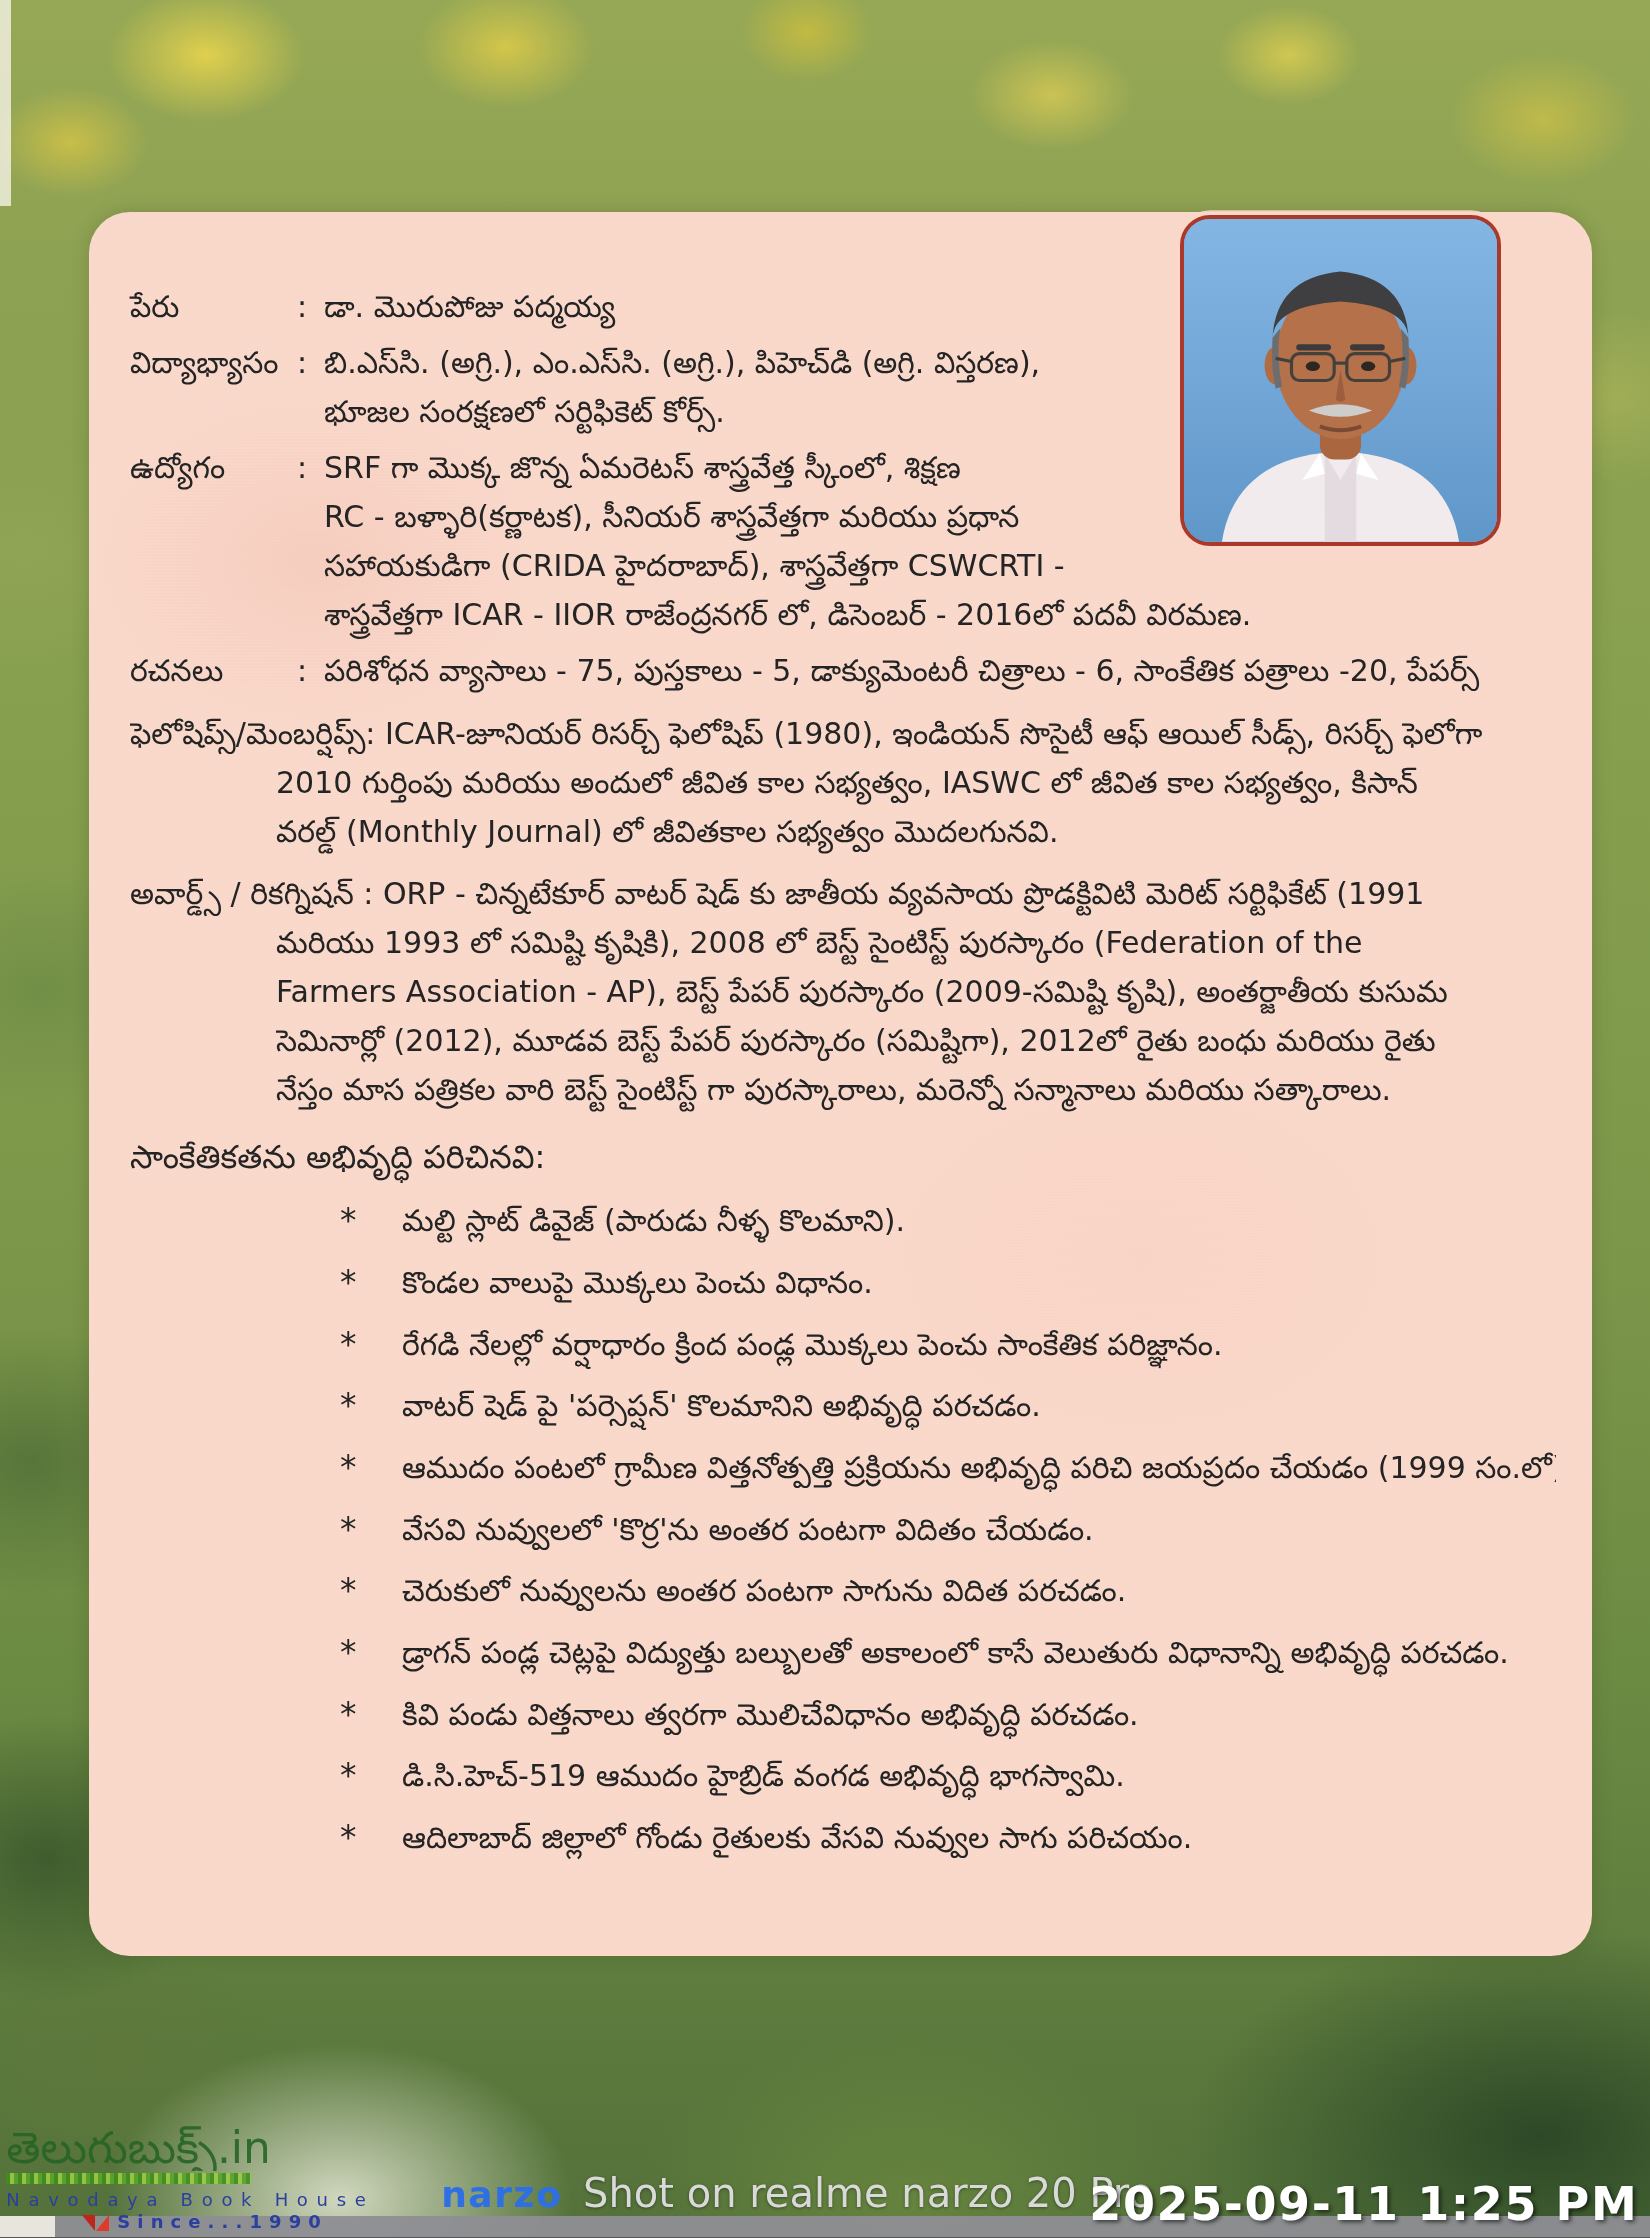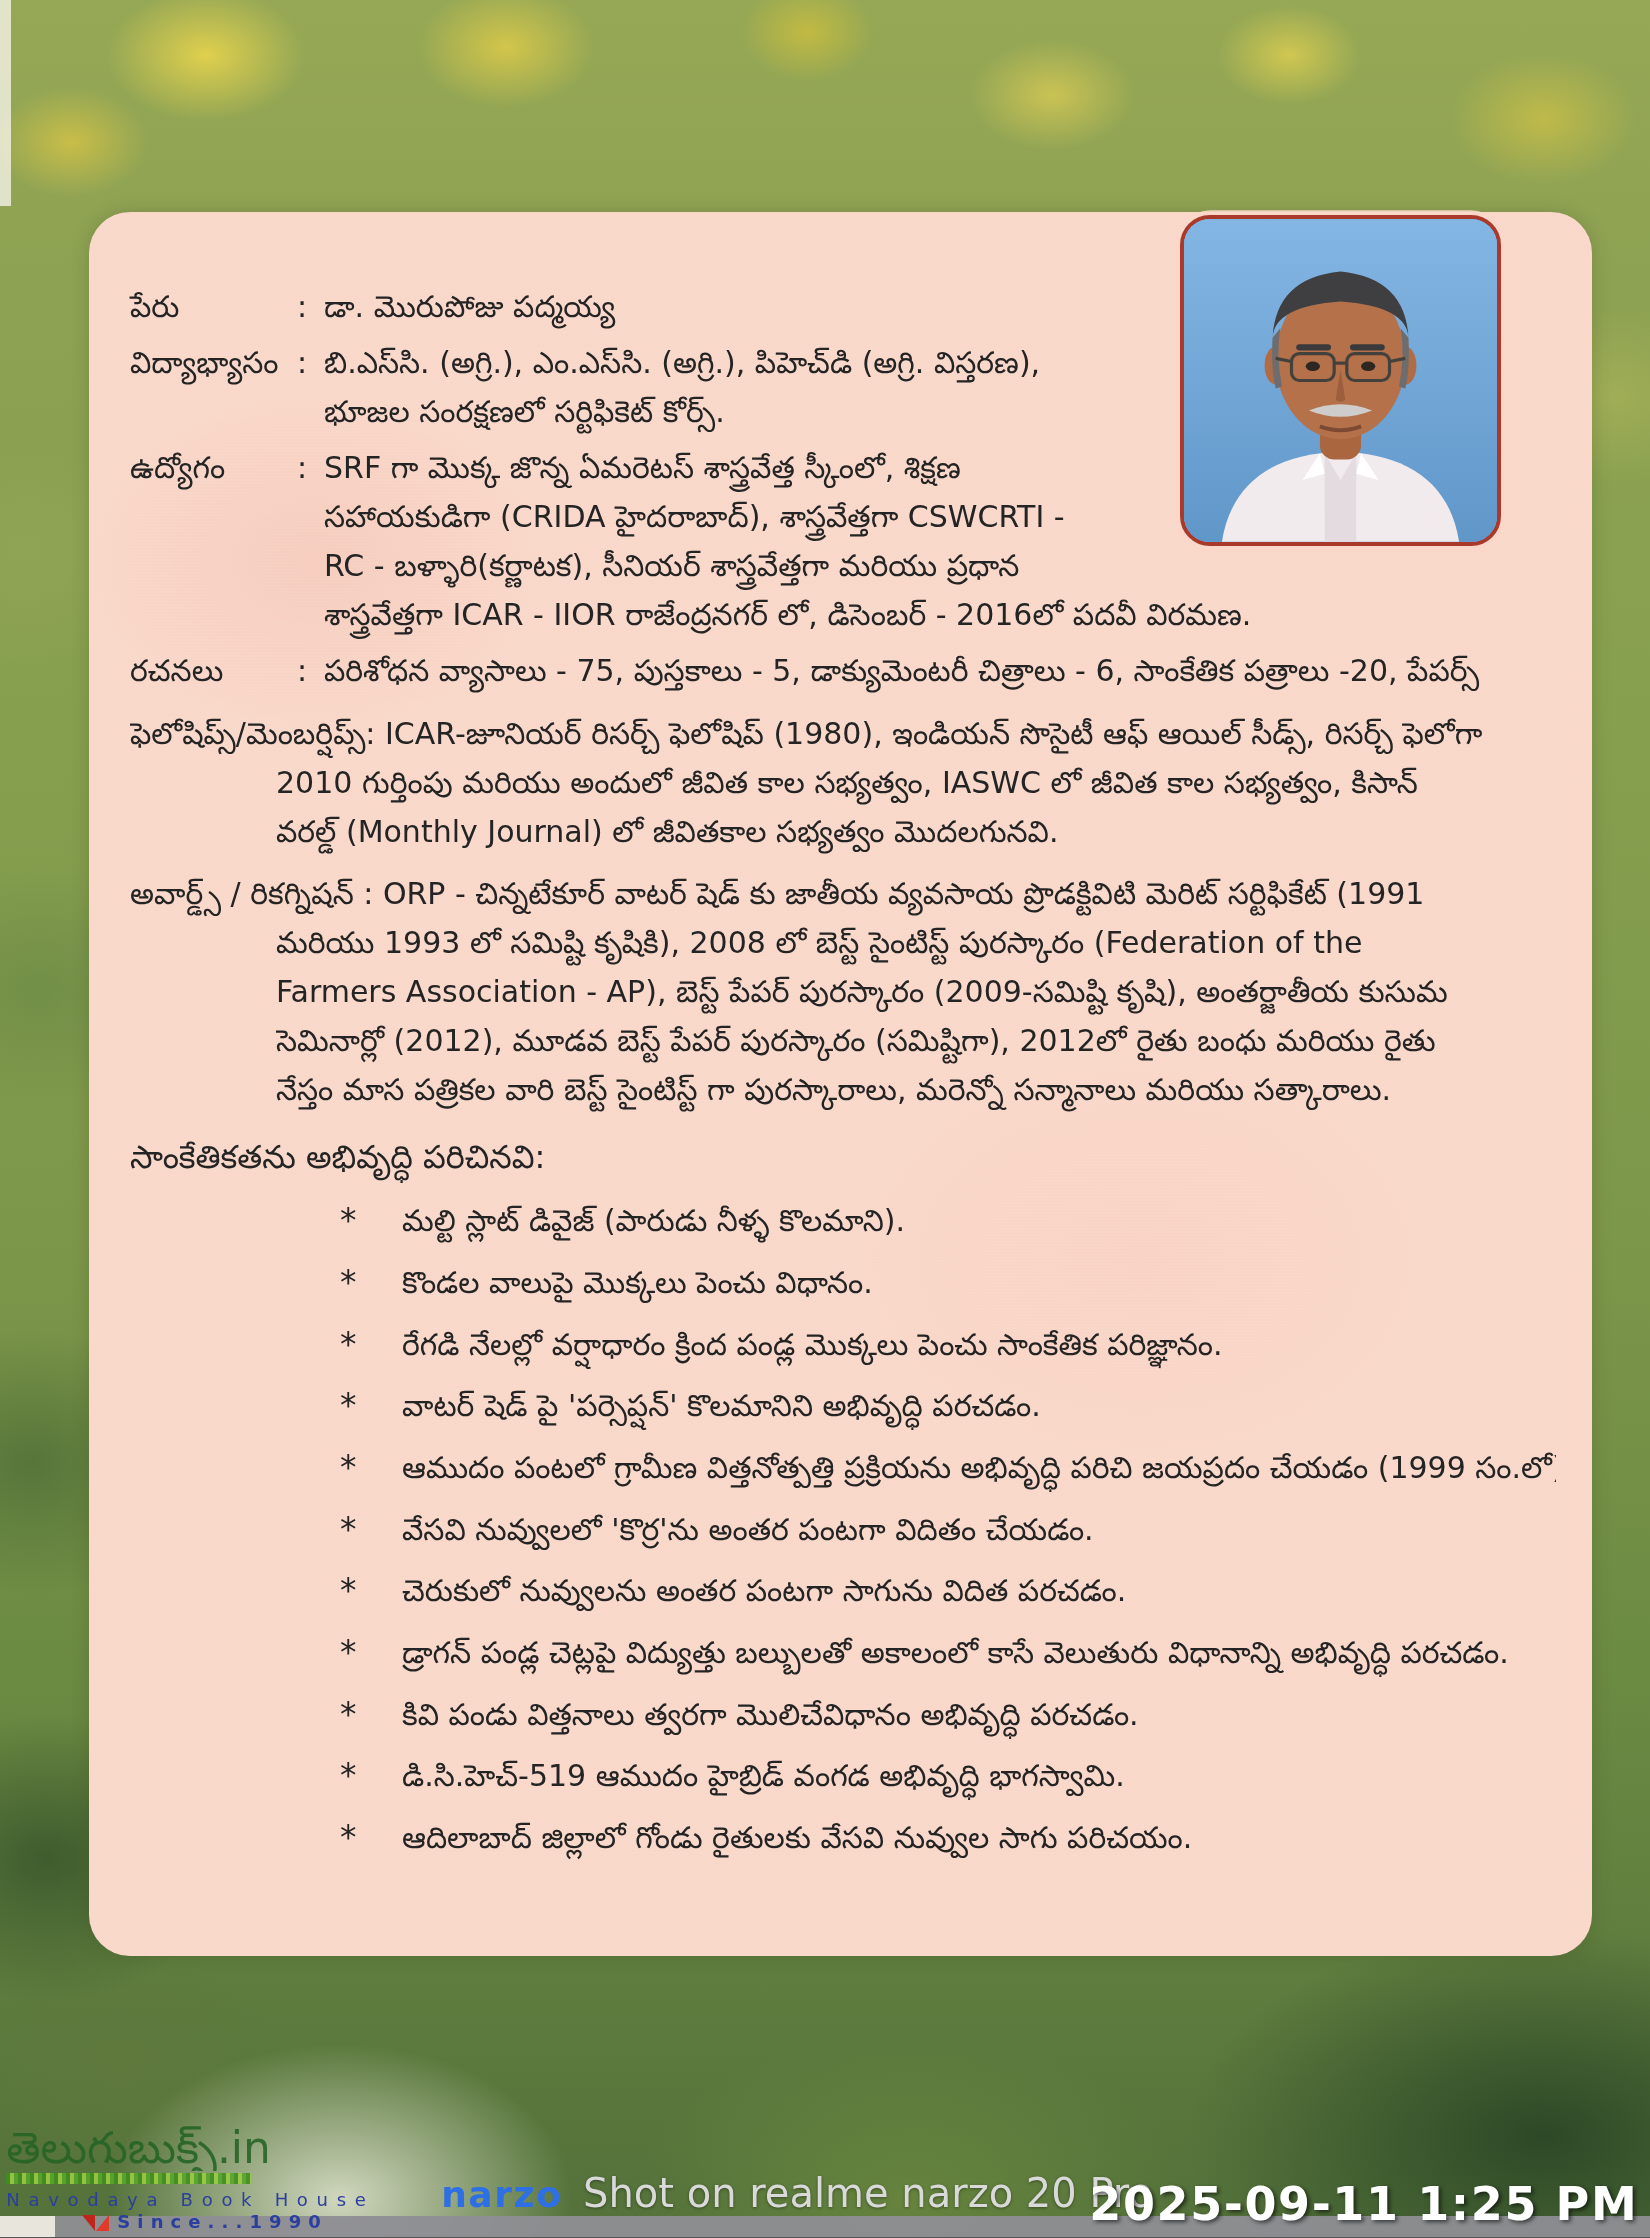--- a/index.html
+++ b/index.html
@@ -111,22 +111,22 @@
         <div class="line">బి.ఎస్‌సి. (అగ్రి.), ఎం.ఎస్‌సి. (అగ్రి.), పిహెచ్‌డి (అగ్రి. విస్తరణ),</div>
         <div class="line">భూజల సంరక్షణలో సర్టిఫికెట్ కోర్స్.</div>
       </div>
     </div>
 
     <div class="kv">
       <div class="k">ఉద్యోగం</div>
       <div class="colon">:</div>
       <div class="v">
         <div class="line">SRF గా మొక్క జొన్న ఏమరెటస్ శాస్త్రవేత్త స్కీంలో, శిక్షణ</div>
+        <div class="line">RC - బళ్ళారి(కర్ణాటక), సీనియర్ శాస్త్రవేత్తగా మరియు ప్రధాన</div>
         <div class="line">సహాయకుడిగా (CRIDA హైదరాబాద్), శాస్త్రవేత్తగా CSWCRTI -</div>
-        <div class="line">RC - బళ్ళారి(కర్ణాటక), సీనియర్ శాస్త్రవేత్తగా మరియు ప్రధాన</div>
         <div class="line">శాస్త్రవేత్తగా ICAR - IIOR రాజేంద్రనగర్ లో, డిసెంబర్ - 2016లో పదవీ విరమణ.</div>
       </div>
     </div>
 
     <div class="kv">
       <div class="k">రచనలు</div>
       <div class="colon">:</div>
       <div class="v">
         <div class="line">పరిశోధన వ్యాసాలు - 75, పుస్తకాలు - 5, డాక్యుమెంటరీ చిత్రాలు - 6, సాంకేతిక పత్రాలు -20, పేపర్స్</div>
       </div>

